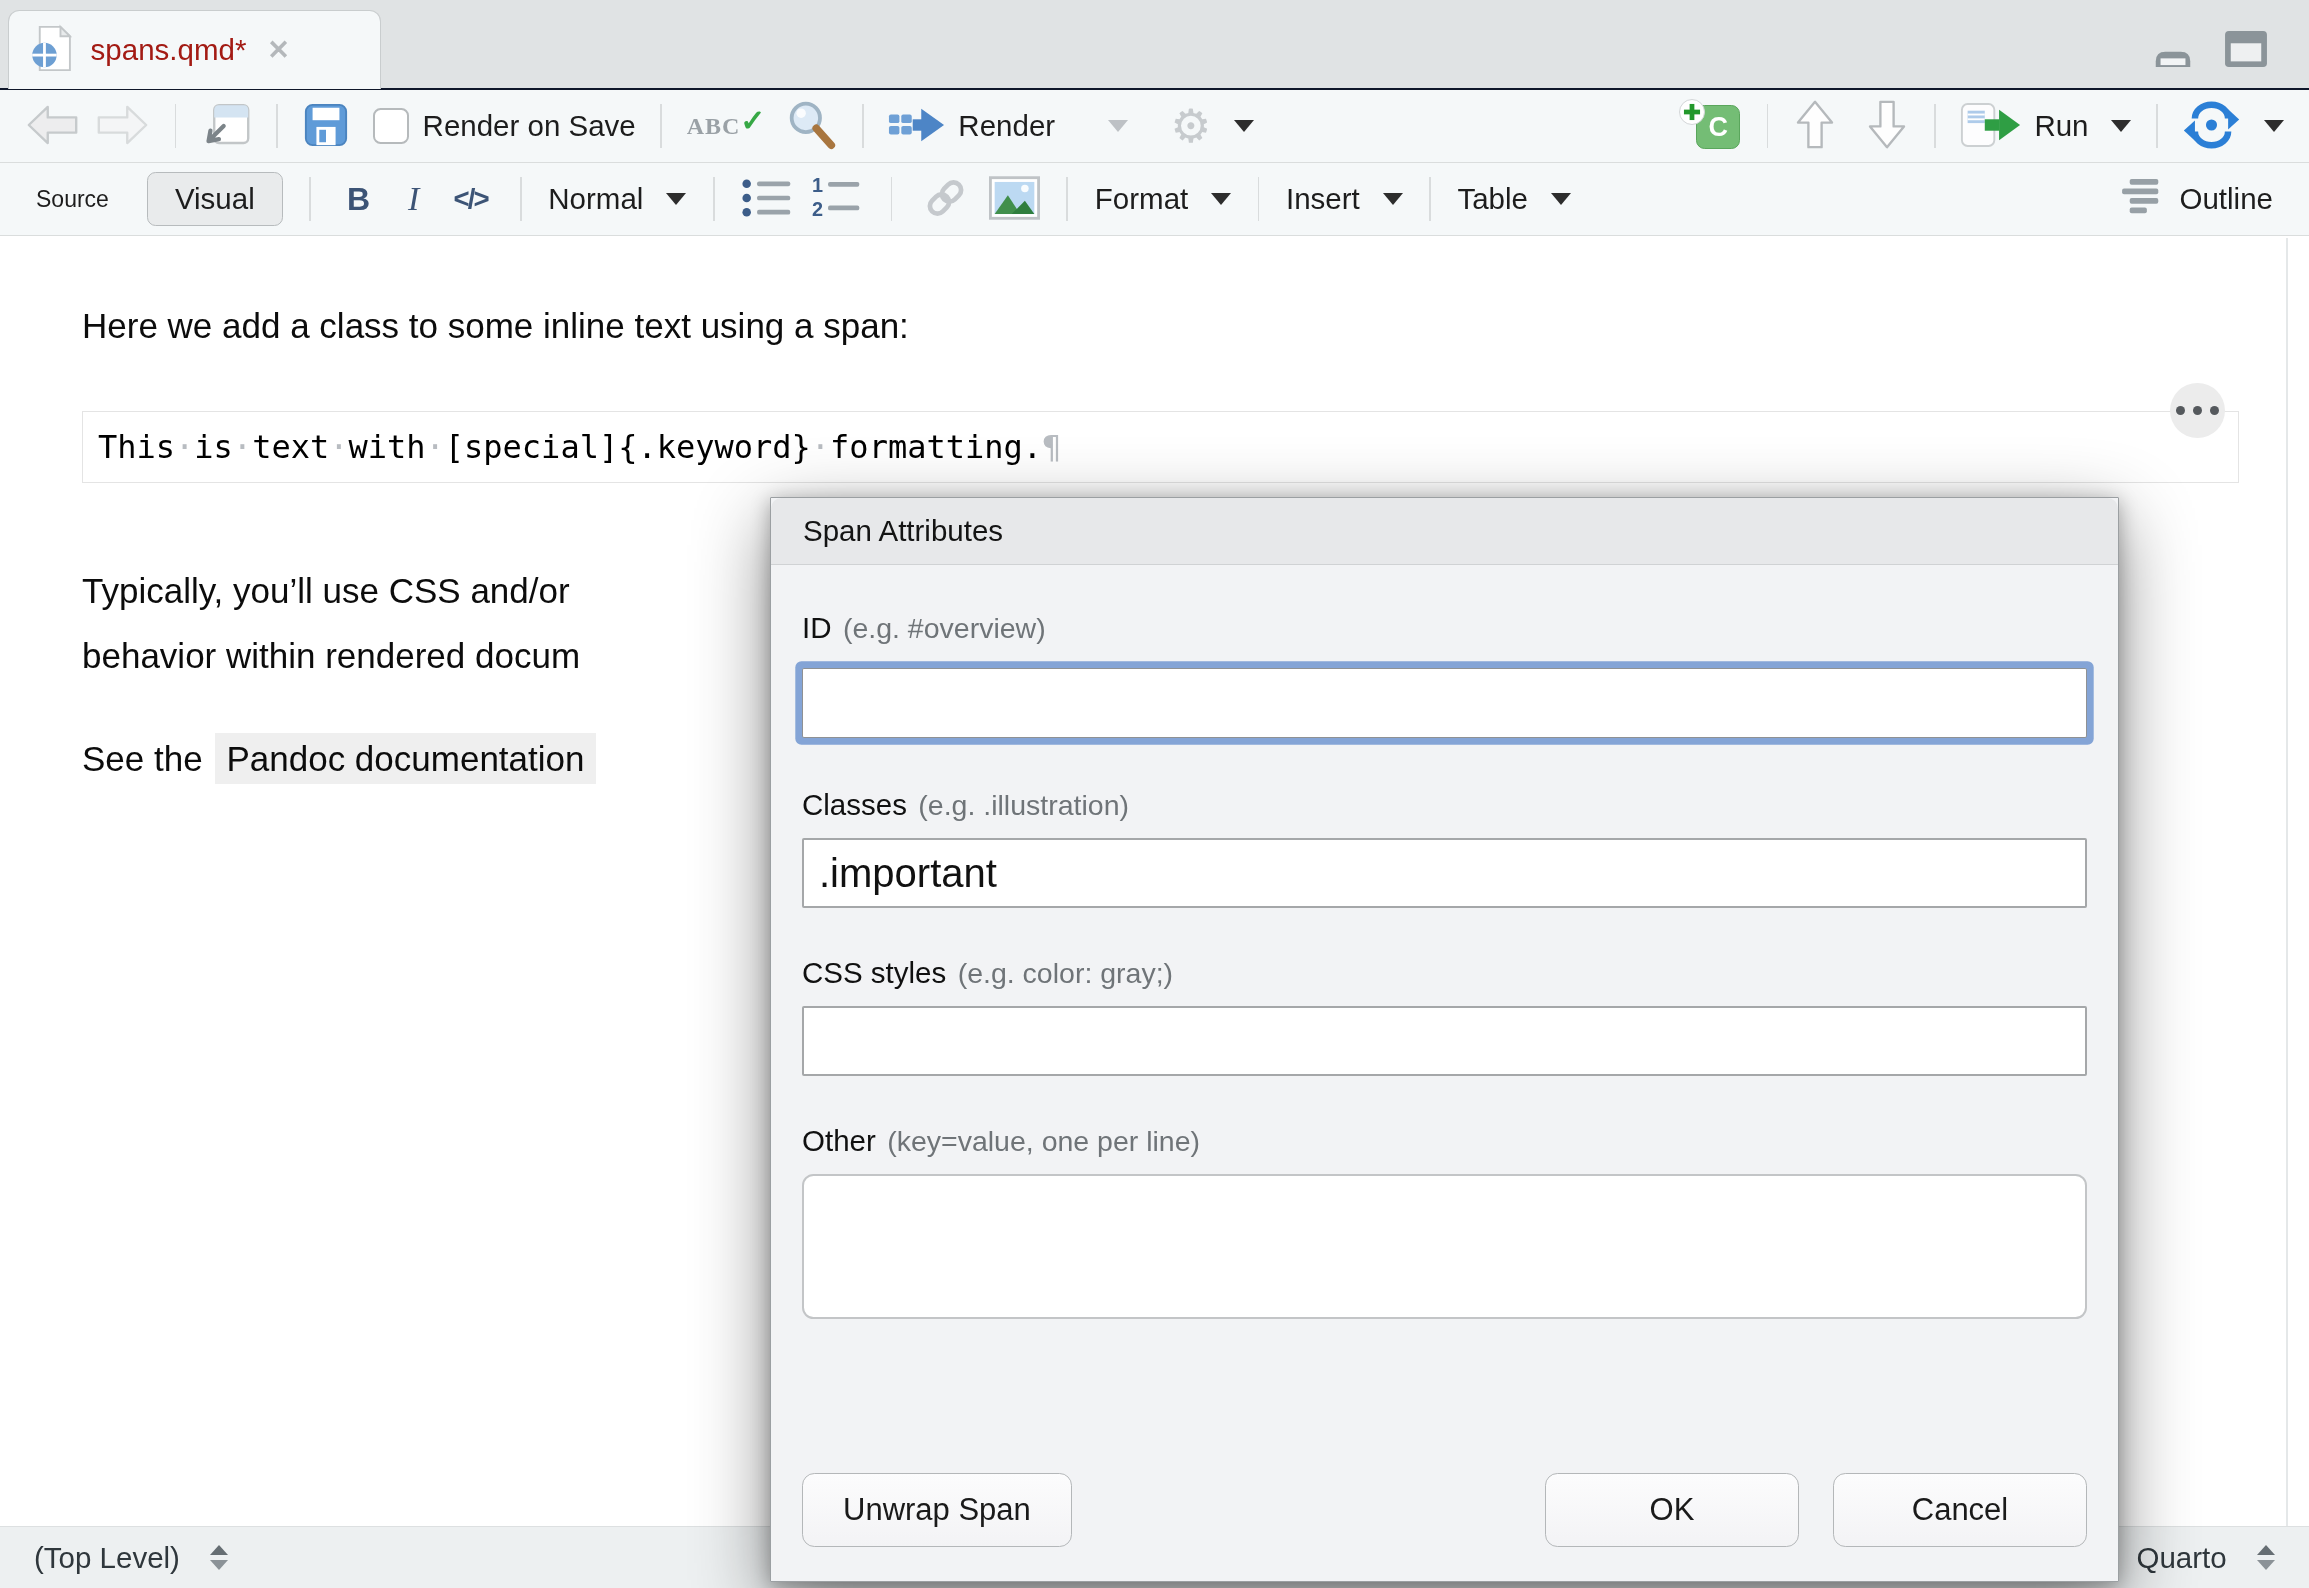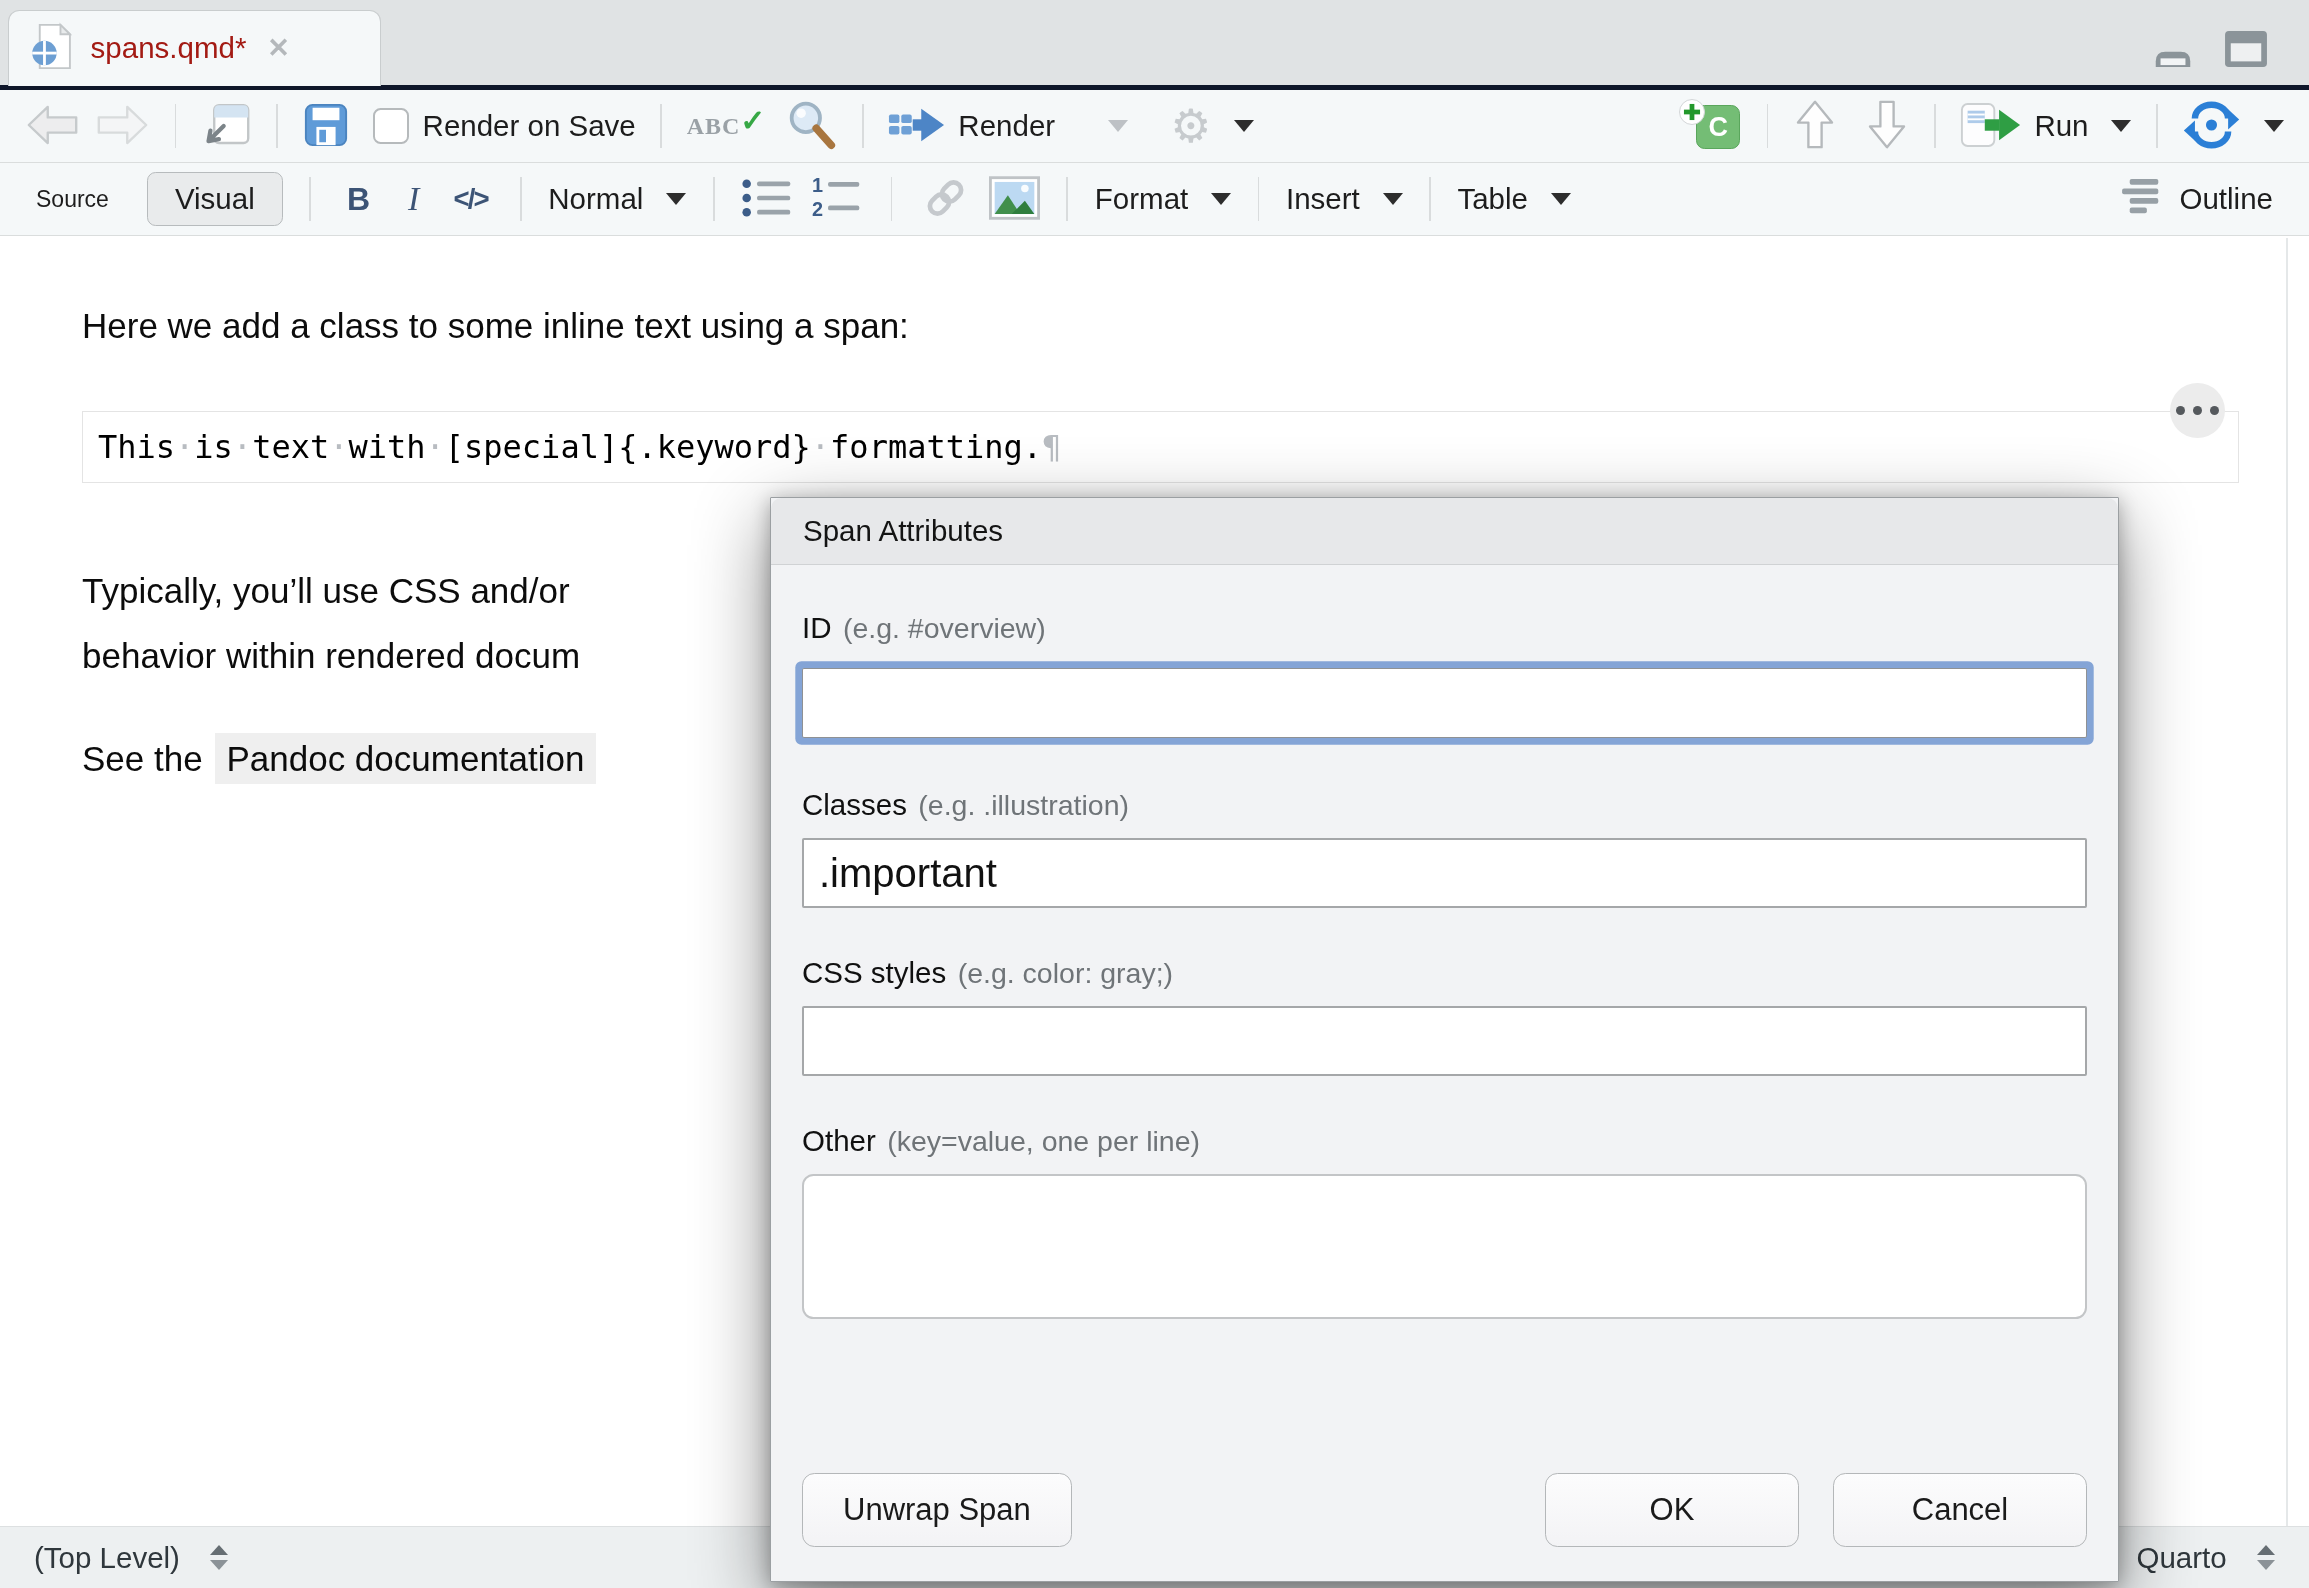--- a/index.html
+++ b/index.html
@@ -1,21 +1,21 @@
 <!DOCTYPE html>
 <html style="font-size:15px"><head>
 <meta charset="utf-8">
 <style>
   * { margin:0; padding:0; box-sizing:border-box; }
   body { background:#888; }
   .app { position:relative; width:2309px; height:1588px; background:#ffffff;
          font-family:"Liberation Sans", sans-serif; overflow:hidden; }
 
   
-  .tabbar { position:relative; height:90px; background:#e0e3e4; border-bottom:5px solid #0f172a; }
+  .tabbar { position:relative; height:90px; background:#e0e3e4; border-bottom:2px solid #0f172a; }
   .tab { position:absolute; left:7.6px; top:9.5px; bottom:-1px; width:373px;
          background:#f5f8f9; border:1px solid #c9cdce; border-bottom:none;
          border-radius:11.4px 11.4px 0 0; display:flex; align-items:center; padding:0 21px; gap:17px; }
   .tab-title { font-size:29.5px; color:#a31b14; }
   .tab-close { font-size:27px; font-weight:bold; color:#b4b8bb; margin-left:3.8px; }
   .win { position:absolute; right:40px; top:28.5px; display:flex; gap:27px; align-items:flex-end; }
 
   
   .toolbar { display:flex; align-items:center; background:#f5f8f9; border-bottom:1px solid #dadddd; }
   .toolbar1 { height:73px; padding:0 25px; gap:15px; }

